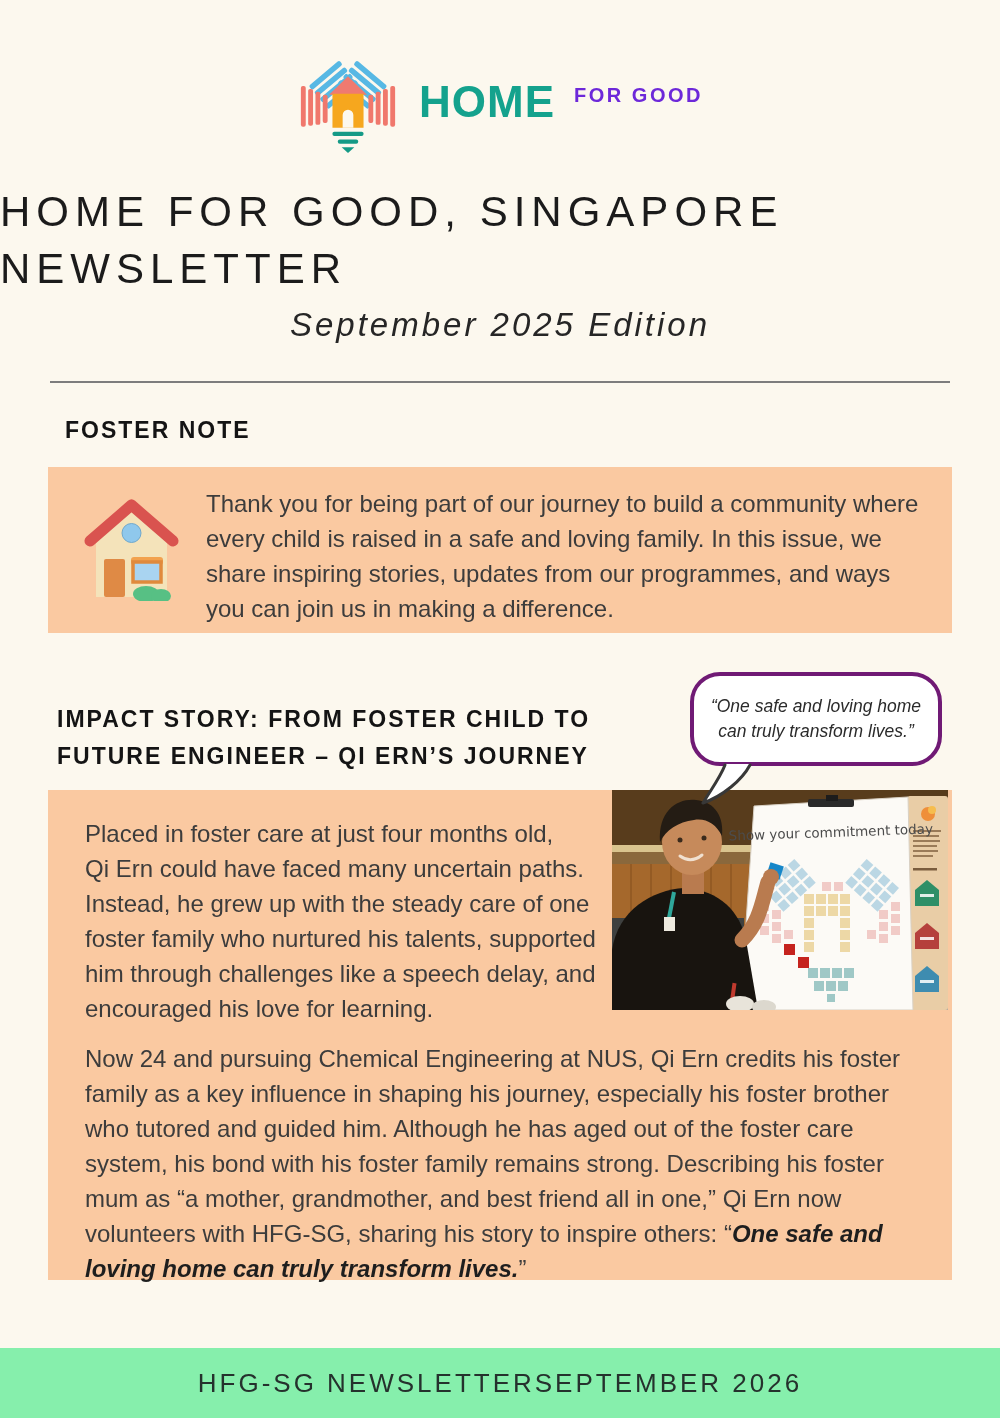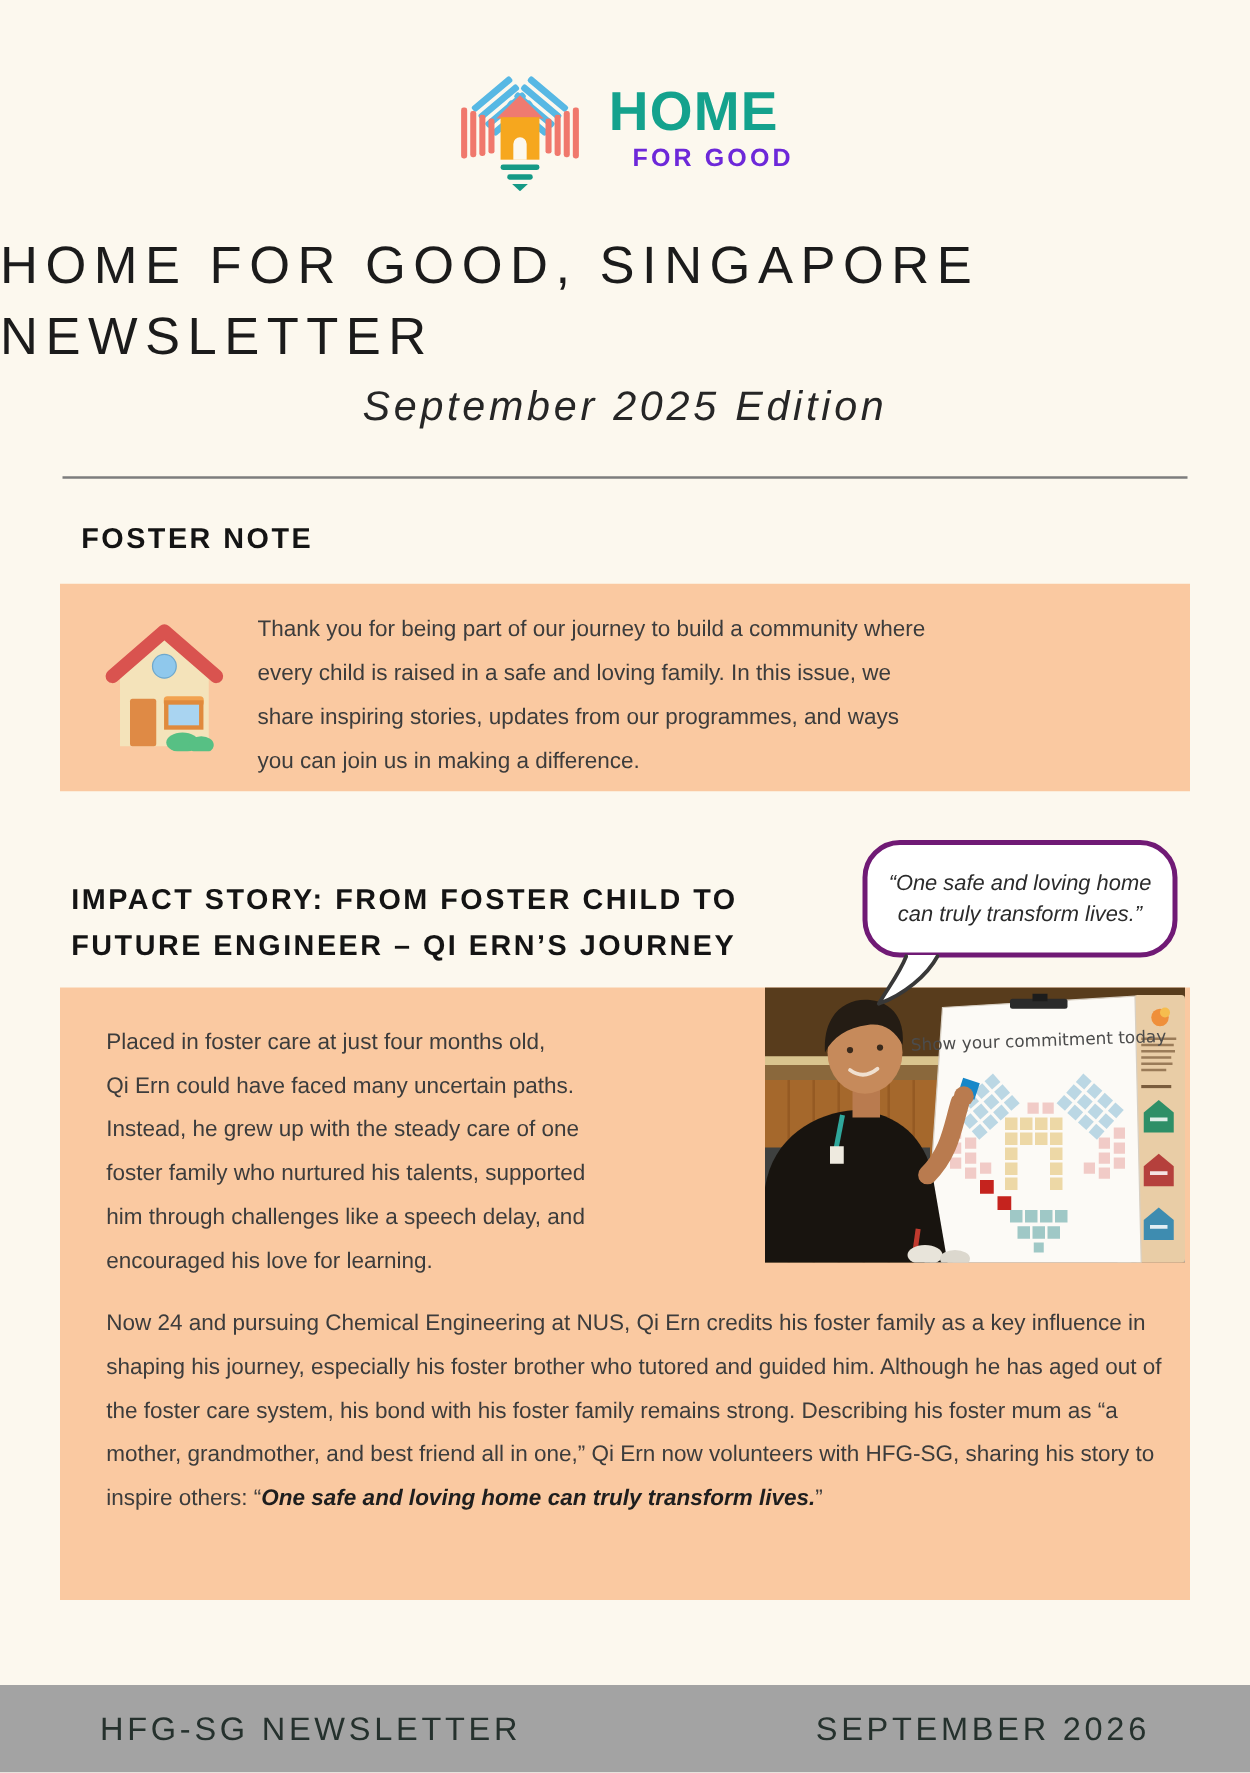--- a/index.html
+++ b/index.html
@@ -4,56 +4,56 @@
 <style>
   html,body{margin:0;padding:0;background:#e9e6df;}
   #page{
     position:relative;width:1000px;height:1418px;margin:0 auto;
     background:#FCF8EE;overflow:hidden;
     font-family:"Liberation Sans",sans-serif;color:#3c3c3c;
   }
   
   .logo-row{position:absolute;top:50px;left:0;right:0;height:104px;
     display:flex;justify-content:center;align-items:center;gap:20px;}
-  .wordmark{display:flex;flex-direction:column;line-height:1;}
+  .wordmark{display:flex;flex-direction:row;line-height:1;}
   .wordmark .home{font-size:44px;font-weight:800;color:#14A28D;letter-spacing:1px;}
   .wordmark .forgood{font-size:20px;font-weight:800;color:#6d28d9;letter-spacing:2.5px;margin-top:5px;margin-left:19px;}
   
   .doc-title{position:absolute;top:183px;left:0;width:100%;text-align:left;
     font-size:42px;font-weight:500;letter-spacing:6px;line-height:57px;color:#1b1b1b;
     white-space:pre-line;}
   .edition{position:absolute;top:306px;left:0;width:100%;text-align:center;
     font-style:italic;font-size:33px;letter-spacing:3px;color:#262626;}
   .divider{position:absolute;top:381px;left:50px;right:50px;border-top:2px solid #7d7d7d;}
   .section-heading{position:absolute;font-size:23px;font-weight:700;letter-spacing:2px;
     color:#141414;white-space:pre-line;line-height:37px;}
   #welcome-heading{top:412px;left:65px;}
   #impact-heading{top:701px;left:57px;}
   
   .peach-box{position:absolute;left:48px;width:904px;background:#FAC9A1;}
   #welcome-box{top:467px;height:166px;}
   #impact-box{top:790px;height:490px;}
-  .body-text{font-size:18px;line-height:35px;color:#3c3c3c;}
+  .body-text{font-size:24px;line-height:35px;color:#3c3c3c;}
   #welcome-text{position:absolute;left:158px;top:19px;width:730px;white-space:pre-line;}
   #house-icon{position:absolute;left:36px;top:22px;}
   #para1{position:absolute;left:37px;top:26px;width:520px;white-space:pre-line;}
   #para2{position:absolute;left:37px;top:251px;width:846px;}
   #para2 .em{font-weight:700;font-style:italic;color:#1e1e1e;}
   
   #quote-bubble{position:absolute;top:672px;left:690px;width:252px;height:94px;
     background:#fff;border:4px solid #701a75;border-radius:30px;z-index:3;
     display:flex;align-items:center;justify-content:center;box-sizing:border-box;}
   #quote-text{font-style:italic;font-size:17.5px;line-height:1.45;color:#2b2b2b;
     text-align:center;white-space:pre-line;}
   #bubble-tail{position:absolute;top:763px;left:699px;z-index:3;}
   
   #impact-photo{position:absolute;left:564px;top:0;width:336px;height:220px;}
   
-  #footer{position:absolute;left:0;bottom:0;width:100%;height:70px;background:#a3a3a3;
-    display:flex;align-items:center;justify-content:space-between;
+  #footer{position:absolute;left:0;bottom:0;width:100%;height:70px;background:#86efac;
+    display:flex;align-items:center;justify-content:center;
     padding:0 80px;box-sizing:border-box;}
   .footer-text{font-size:26px;font-weight:500;letter-spacing:3px;color:#25312d;}
 </style>
 </head>
 <body>
 
 <div id="page">
 
   <div class="logo-row">
     <svg width="102" height="102" viewBox="0 0 105 105" aria-hidden="true">

